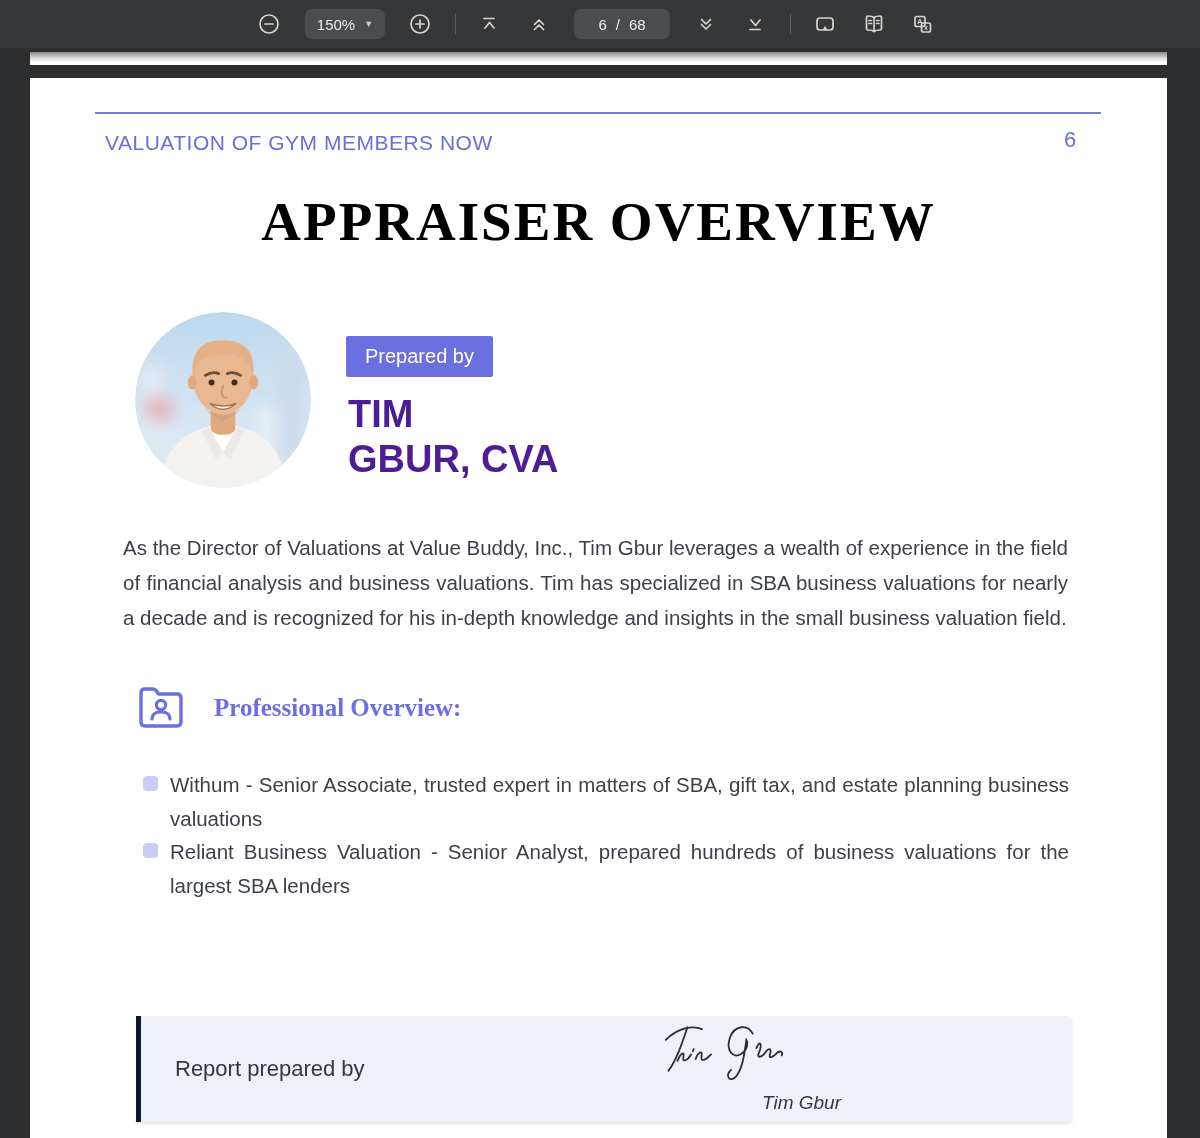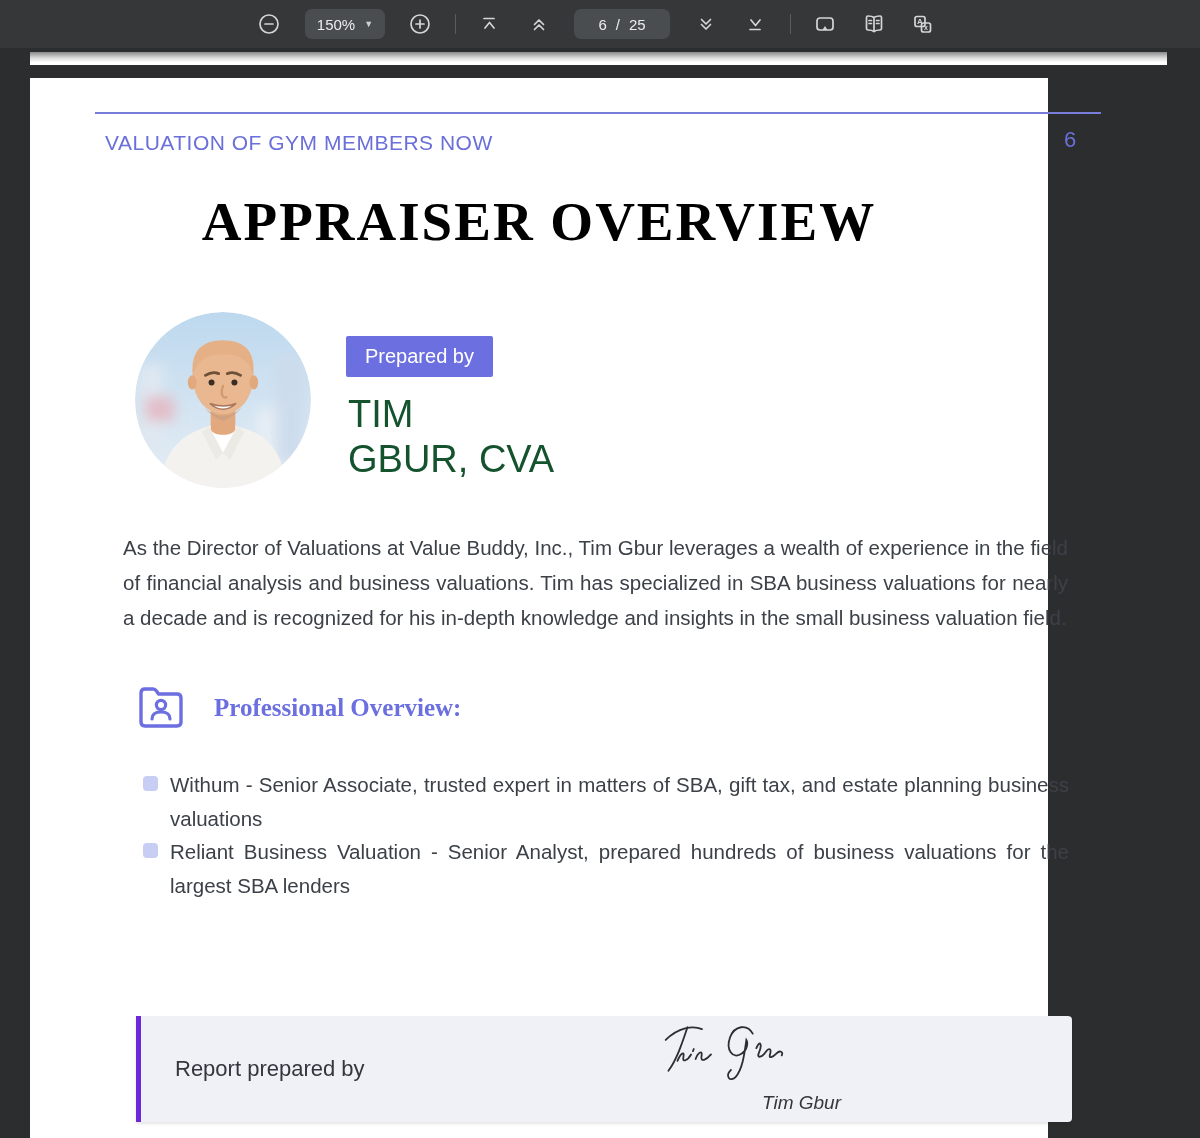--- a/index.html
+++ b/index.html
@@ -34,58 +34,58 @@
   .pos-div2     { left:790px; }
   .pos-present  { position:absolute; left:808px; }
   .pos-book     { position:absolute; left:857px; }
   .pos-translate{ position:absolute; left:905px; }
 
   
   .prev-page-strip { position:absolute; left:30px; top:52px; width:1137px; height:13px;
                      background:linear-gradient(#8a8a8a 0%, #d9d9d9 45%, #ffffff 80%); }
 
   
-  .page { position:absolute; left:30px; top:78px; width:1018px; height:1060px;
+  .page { position:absolute; left:30px; top:78px; width:1137px; height:1060px;
           background:#ffffff; }
 
   .hdr-line { position:absolute; left:65px; top:34px; width:1006px; height:2px;
               background:#787dd9; }
   .hdr-title { position:absolute; left:75px; top:53px; font-size:21px;
                letter-spacing:0.5px; color:#6a6fd9; }
   .hdr-pagenum { position:absolute; left:1034px; top:49px; font-size:22px; color:#6a6fd9; }
 
   .doc-title { position:absolute; left:0; top:112px; width:100%; text-align:center;
                font-family:"Liberation Serif", serif; font-weight:700; font-size:55px;
                letter-spacing:2px; color:#000000; }
 
   
   .avatar { position:absolute; left:105px; top:234px; width:176px; height:176px;
             border-radius:50%; overflow:hidden; }
 
   .badge { position:absolute; left:316px; top:258px; background:#6b6fe0; color:#ffffff;
            font-size:20px; padding:9px 19px; border-radius:2px; }
-  .name { position:absolute; left:318px; top:314px; font-size:38px; font-weight:400;
-          color:#14532d; line-height:45px; }
+  .name { position:absolute; left:318px; top:314px; font-size:38px; font-weight:700;
+          color:#4c1d95; line-height:45px; }
 
   .bio { position:absolute; left:93px; top:452px; width:945px; font-size:20.5px;
          line-height:35px; color:#3c4148; text-align:justify; }
 
   .section-head { position:absolute; left:106px; top:607px; display:flex;
                   align-items:center; gap:28px; }
   .section-title { font-family:"Liberation Serif", serif; font-weight:700;
                    font-size:25px; color:#6b6fe0; }
 
   .bullets { position:absolute; left:113px; top:690px; width:926px; }
   .bullet-item { position:relative; padding-left:27px; font-size:20.5px;
                  line-height:33.5px; color:#3c4148; text-align:justify; }
   .bullet-sq { position:absolute; left:0; top:8px; width:15px; height:15px;
                border-radius:4px; background:#c8cdf4; }
 
   .sig-box { position:absolute; left:106px; top:938px; width:936px; height:106px;
-             background:#eff1f6; border-left:5px solid #6d28d9;
+             background:#eff1f6; border-left:5px solid #0f172a;
              border-radius:0 4px 4px 0; box-shadow:0 2px 3px rgba(0,0,0,0.10); }
   .sig-label { position:absolute; left:34px; top:40px; font-size:22px; color:#33373d; }
   .sig-block { position:absolute; left:460px; top:4px; width:240px; text-align:center; }
   .sig-name { font-style:italic; font-size:19px; color:#33373d; margin-top:0px;text-align:right; }
 </style>
 </head>
 <body>
 
 <div class="toolbar">
 
@@ -118,21 +118,21 @@
 
   <button class="tb-btn pos-prev">
     <svg width="22" height="22" viewBox="0 0 22 22">
       <path class="icon-stroke" d="M6.5 11.5 11 7l4.5 4.5M6.5 16.5 11 12l4.5 4.5"></path>
     </svg>
   </button>
 
   <div class="pill page-pill">
     <span>6</span>
     <span>/</span>
-    <span>25</span>
+    <span>68</span>
   </div>
 
   <button class="tb-btn pos-next">
     <svg width="22" height="22" viewBox="0 0 22 22">
       <path class="icon-stroke" d="M6.5 6.5 11 11l4.5-4.5M6.5 11.5 11 16l4.5-4.5"></path>
     </svg>
   </button>
 
   <button class="tb-btn pos-last">
     <svg width="22" height="22" viewBox="0 0 22 22">

